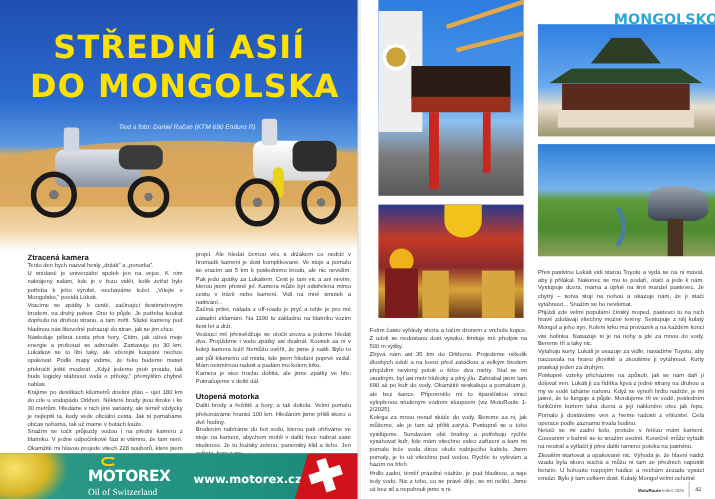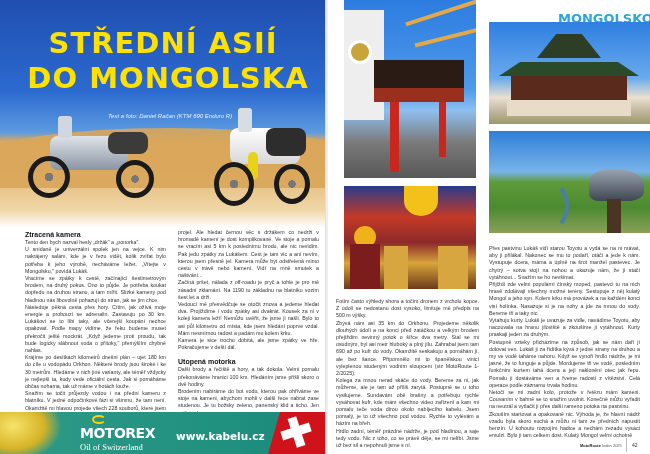--- a/index.html
+++ b/index.html
@@ -127,21 +127,21 @@
     <h3 style="margin-top:6px;">Utopená motorka</h3>
     <p>Další brody a řečiště a hory, a tak dokola. Velmi pomalu překonáváme hranici 100 km. Hledáním jsme přišli skoro o dvě hodiny.</p>
     <p>Brodením nabíráme do bot vodu, kterou pak ohříváme ve stoje na kameni, abychom mohli v další řece nabrat zase studenou. Je tu božsky zeleno, panenský klid a ticho. Jen zvířata, hory a my.</p>
   </div>
 
   <div class="ad">
     <div class="ad-oil"></div>
     <div class="ad-logo-mark"></div>
     <div class="ad-brand">MOTOREX</div>
     <div class="ad-tagline">Oil of Switzerland</div>
-    <div class="ad-url">www.kabelu.cz</div>
+    <div class="ad-url">www.motorex.cz</div>
     <div class="ad-flag"></div>
     <div class="ad-cross-v"></div>
     <div class="ad-cross-h"></div>
   </div>
 </div>
 
 <div class="gutter"></div>
 
 <div class="page page-right">
   <div class="photo ph-temple-door">

